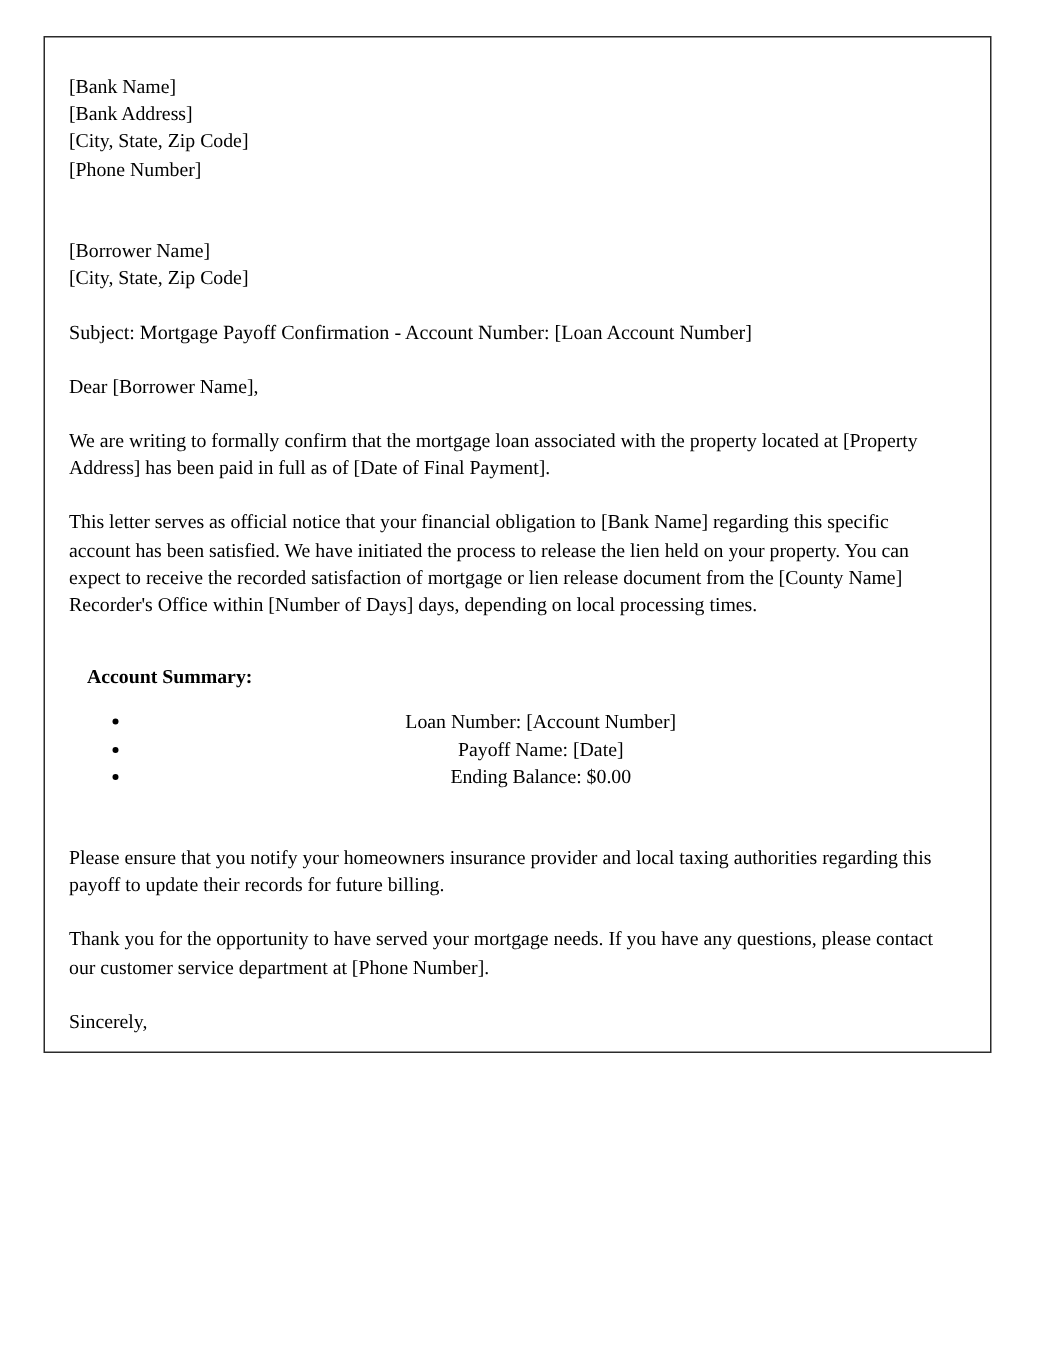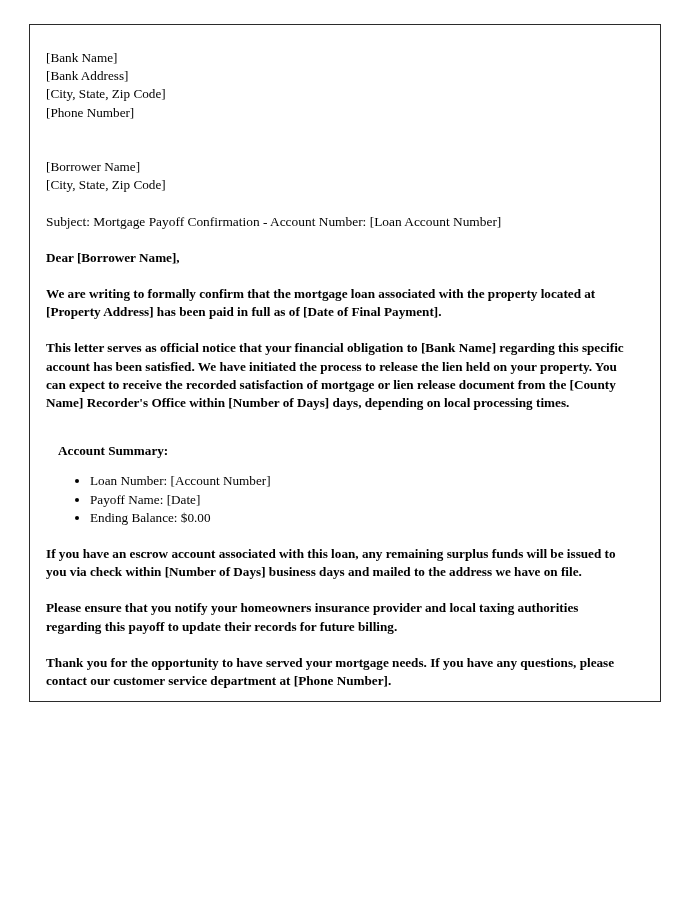--- a/index.html
+++ b/index.html
@@ -47,40 +47,40 @@
   }
   .doc-line {
     white-space: pre;
   }
   .block-gap {
     height: 18.2px;
   }
   .doc-para {
     margin: 0;
     text-align: left;
-    font-weight: bold;
   }
   .para-gap {
     height: 18px;
   }
   .doc-heading {
     margin: 12px;
     font-weight: bold;
   }
   .subject-line {
     margin: 0;
     font-size: 13.4px;
     line-height: 18.2px;
     font-weight: normal;
     white-space: nowrap;
   }
   .summary-list {
     margin: 10px 0 0 0;
     padding-left: 44px;
     list-style-type: disc;
+    text-align: center;
   }
   .doc-item {
     margin: 0;
     padding: 0;
   }
   .doc-item::marker {
     font-size: 13.2px;
   }
   .signature-block .doc-line {
     line-height: 18.2px;
@@ -131,21 +131,20 @@
       <p class="doc-heading">Account Summary:</p>
 
       <ul class="summary-list">
         <li class="doc-item">Loan Number: [Account Number]</li>
         <li class="doc-item">Payoff Name: [Date]</li>
         <li class="doc-item">Ending Balance: $0.00</li>
       </ul>
 
       <div class="para-gap"></div>
 
-      <p class="doc-para">If you have an escrow account associated with this loan, any remaining surplus funds will be issued to you via check within [Number of Days] business days and mailed to the address we have on file.</p>
 
       <div class="para-gap"></div>
 
       <p class="doc-para">Please ensure that you notify your homeowners insurance provider and local taxing authorities regarding this payoff to update their records for future billing.</p>
 
       <div class="para-gap"></div>
 
       <p class="doc-para">Thank you for the opportunity to have served your mortgage needs. If you have any questions, please contact our customer service department at [Phone Number].</p>
 
       <div class="para-gap"></div>

